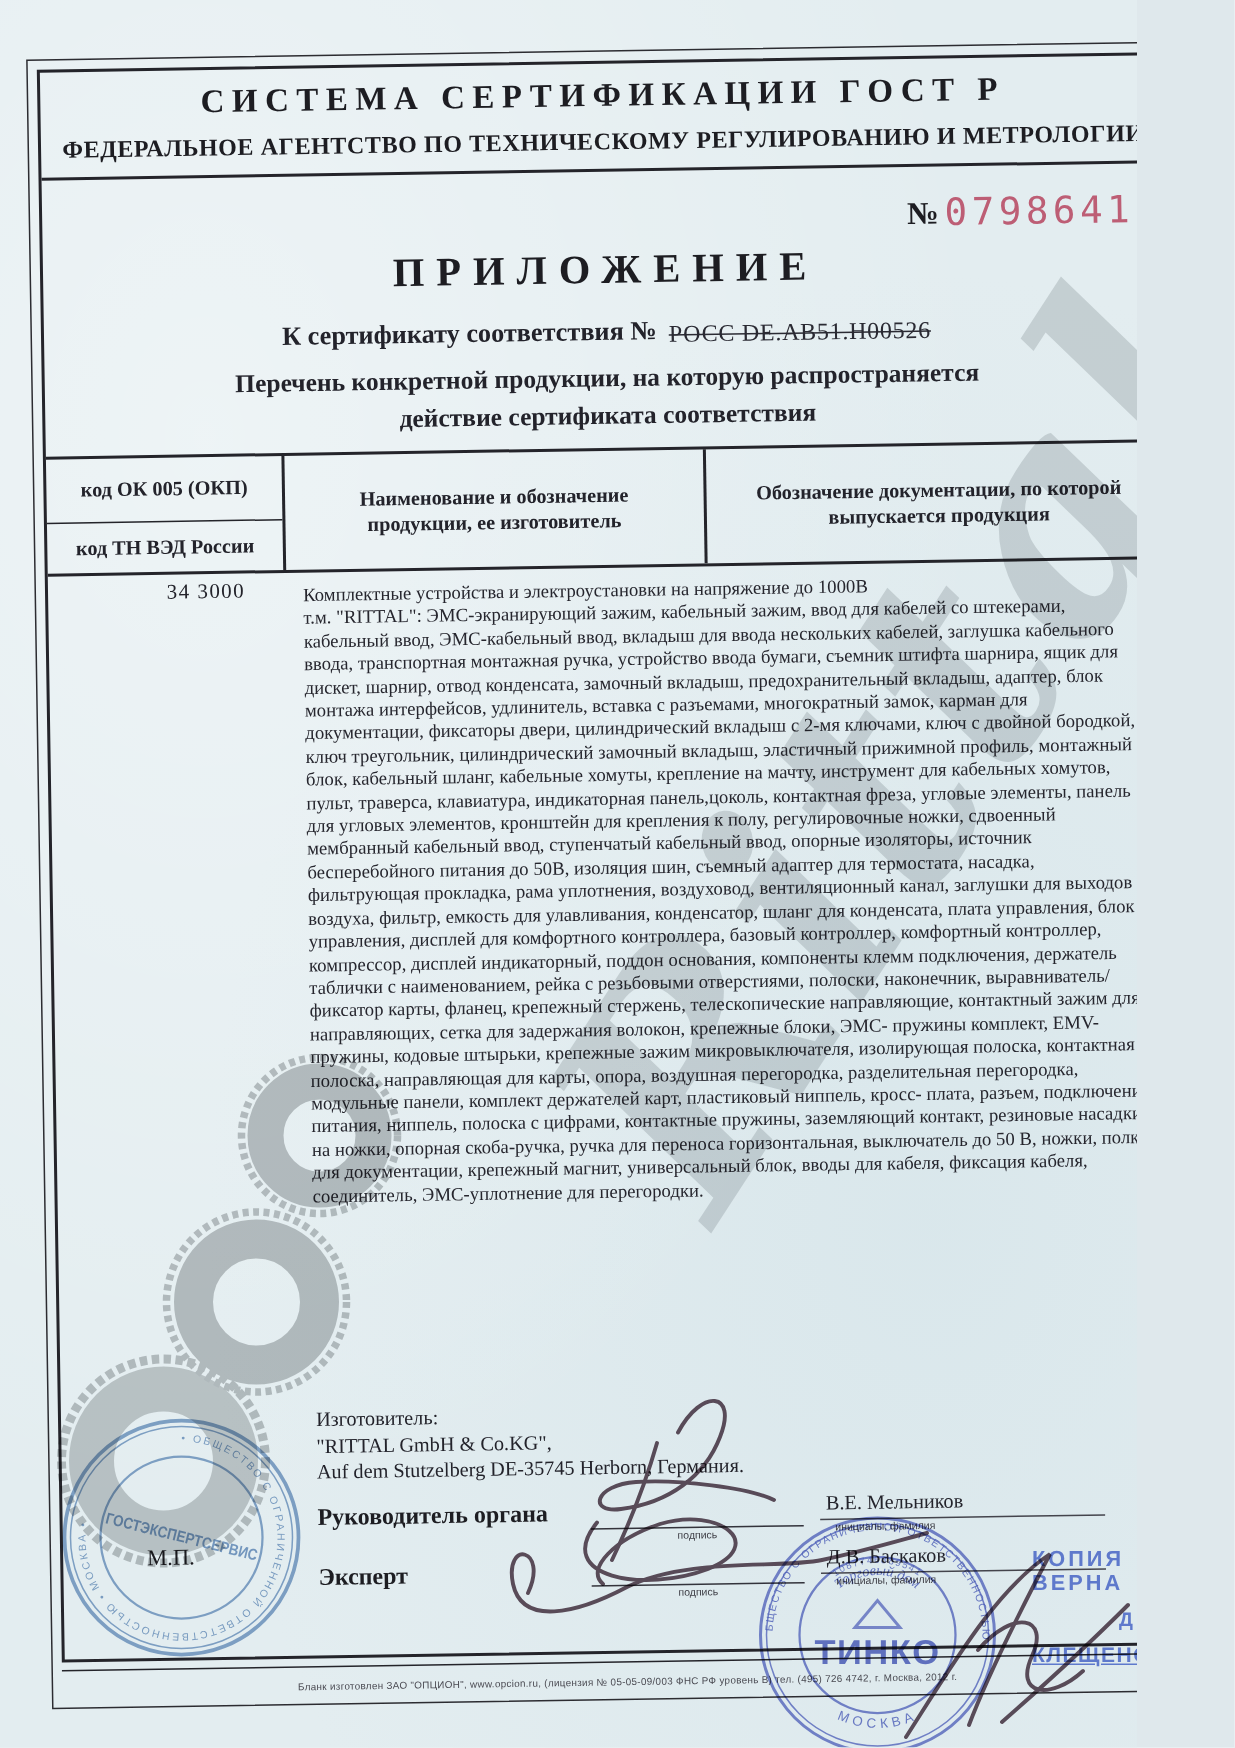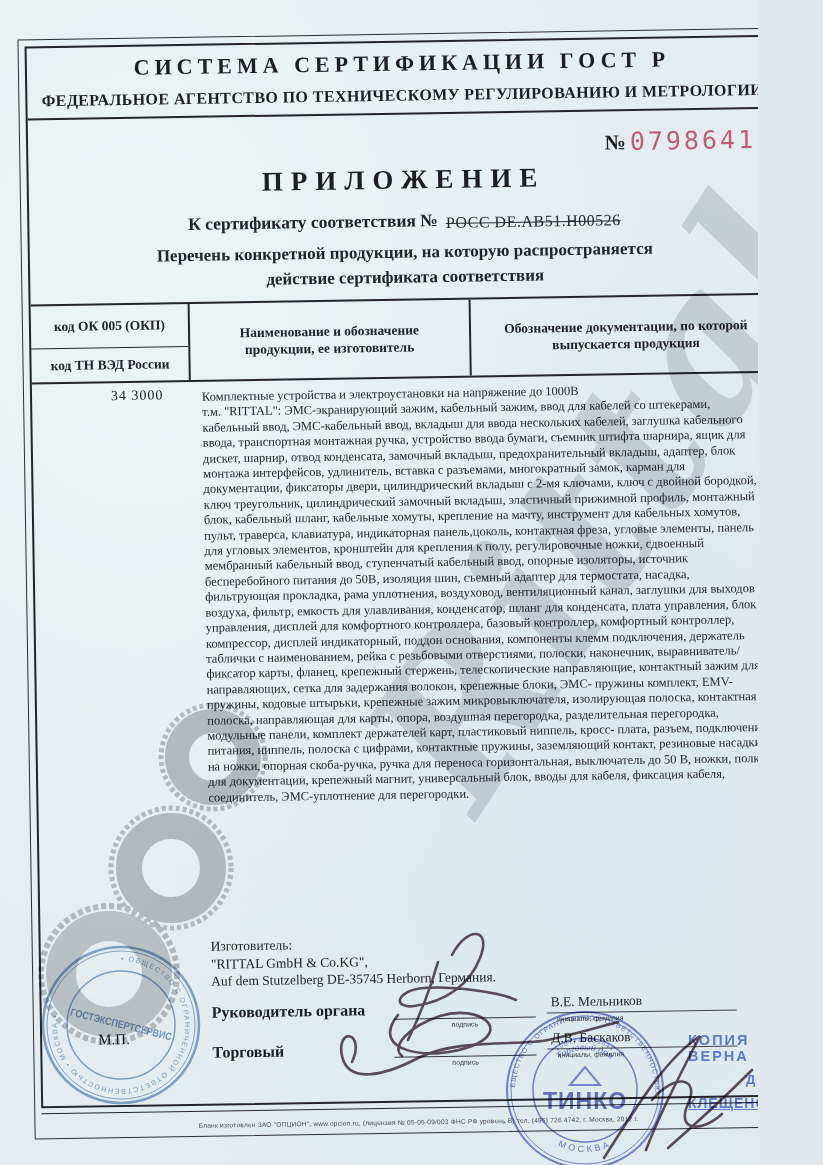--- a/index.html
+++ b/index.html
@@ -111,21 +111,21 @@
         <div class="sig-label" style="top:958px">Руководитель органа</div>
         <div class="sigline" style="left:352px;top:956px">
           <div class="ln"></div>
           <div class="cap">подпись</div>
         </div>
         <div class="namef" style="left:505px;top:954px">
           <div class="nm">В.Е. Мельников</div>
           <div class="cap">инициалы, фамилия</div>
         </div>
 
-        <div class="sig-label" style="top:998px">Торговый</div>
+        <div class="sig-label" style="top:998px">Эксперт</div>
         <div class="sigline" style="left:352px;top:994px">
           <div class="ln"></div>
           <div class="cap">подпись</div>
         </div>
         <div class="namef" style="left:505px;top:990px">
           <div class="nm">Д.В. Баскаков</div>
           <div class="cap">инициалы, фамилия</div>
         </div>
 
         <div class="mp">М.П.</div>

